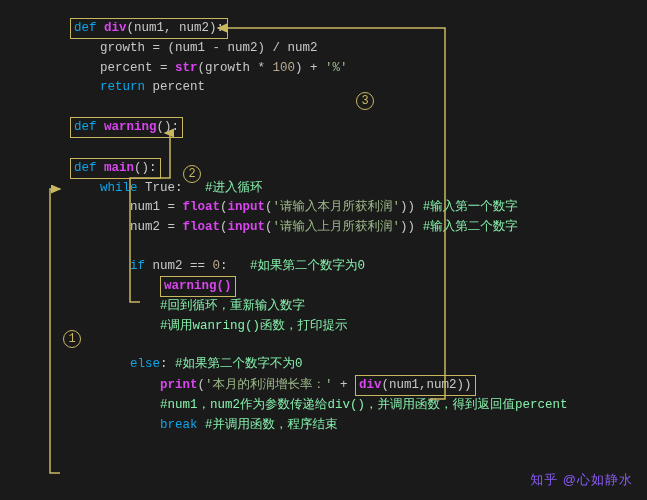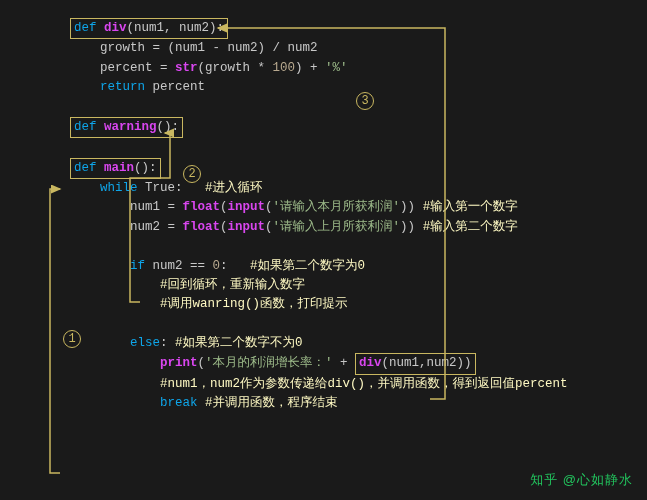--- a/index.html
+++ b/index.html
@@ -14,21 +14,21 @@
     position: relative;
     overflow: hidden;
   }
   .line { white-space: pre; position: relative; }
   .kw  { color: #0ea5e9; } 
   .fn  { color: #d946ef; font-weight: bold; }
   .op  { color: #c8c8c8; }
   .id  { color: #c8c8c8; }
   .str { color: #9dbb8a; }
   .num { color: #b8a98f; }
-  .cmt { color: #fef9c3; font-family: Liberation Mono, monospace; }
+  .cmt { color: #86efac; font-family: Liberation Mono, monospace; }
   .def-box, .call-box {
     border: 1.5px solid #c9b760;
     padding: 0 3px;
     display: inline-block;
     position: relative;
   }
   .circled {
     display: inline-block;
     width: 18px; height: 18px;
     border: 1.5px solid #c9b760;
@@ -37,21 +37,21 @@
     text-align: center;
     line-height: 16px;
     font-size: 12px;
     position: absolute;
     background: #1a1a1a;
   }
   .watermark {
     position: absolute;
     bottom: 10px;
     right: 14px;
-    color: #22c55e;
+    color: #8b5cf6;
     font-family: sans-serif;
     font-size: 13px;
     letter-spacing: 1px;
   }
   svg.overlay {
     position: absolute;
     top: 0; left: 0;
     width: 647px; height: 500px;
     pointer-events: none;
   }
@@ -66,20 +66,21 @@
     <div class="line">        <span class="kw">return</span><span class="id"> percent</span></div>
     <div class="line"><span class="id"> </span></div>
     <div class="line">    <span class="def-box"><span class="kw">def </span><span class="fn">warning</span><span class="id">()</span><span class="op">:</span></span></div>
     <div class="line"><span class="id"> </span></div>
     <div class="line">    <span class="def-box"><span class="kw">def </span><span class="fn">main</span><span class="id">()</span><span class="op">:</span></span></div>
     <div class="line">        <span class="kw">while</span><span class="id"> True:   </span><span class="cmt">#进入循环</span></div>
     <div class="line">            <span class="id">num1 = </span><span class="fn">float</span><span class="id">(</span><span class="fn">input</span><span class="id">(</span><span class="str">'请输入本月所获利润'</span><span class="id">)) </span><span class="cmt">#输入第一个数字</span></div>
     <div class="line">            <span class="id">num2 = </span><span class="fn">float</span><span class="id">(</span><span class="fn">input</span><span class="id">(</span><span class="str">'请输入上月所获利润'</span><span class="id">)) </span><span class="cmt">#输入第二个数字</span></div>
     <div class="line"><span class="id"> </span></div>
     <div class="line">            <span class="kw">if</span><span class="id"> num2 == </span><span class="num">0</span><span class="id">:   </span><span class="cmt">#如果第二个数字为0</span></div>
+    <div class="line">                <span class="def-box"><span class="fn">warning()</span></span></div>
     <div class="line">                <span class="cmt">#回到循环，重新输入数字</span></div>
     <div class="line">                <span class="cmt">#调用wanring()函数，打印提示</span></div>
     <div class="line"><span class="id"> </span></div>
     <div class="line">            <span class="kw">else</span><span class="id">: </span><span class="cmt">#如果第二个数字不为0</span></div>
     <div class="line">                <span class="fn">print</span><span class="id">(</span><span class="str">'本月的利润增长率：'</span><span class="id"> + </span><span class="call-box"><span class="fn">div</span><span class="id">(num1,num2))</span></span></div>
     <div class="line">                <span class="cmt">#num1，num2作为参数传递给div()，并调用函数，得到返回值percent</span></div>
     <div class="line">                <span class="kw">break</span><span class="id"> </span><span class="cmt">#并调用函数，程序结束</span></div>
     <div class="line"><span class="id"> </span></div>
   </div>
 

